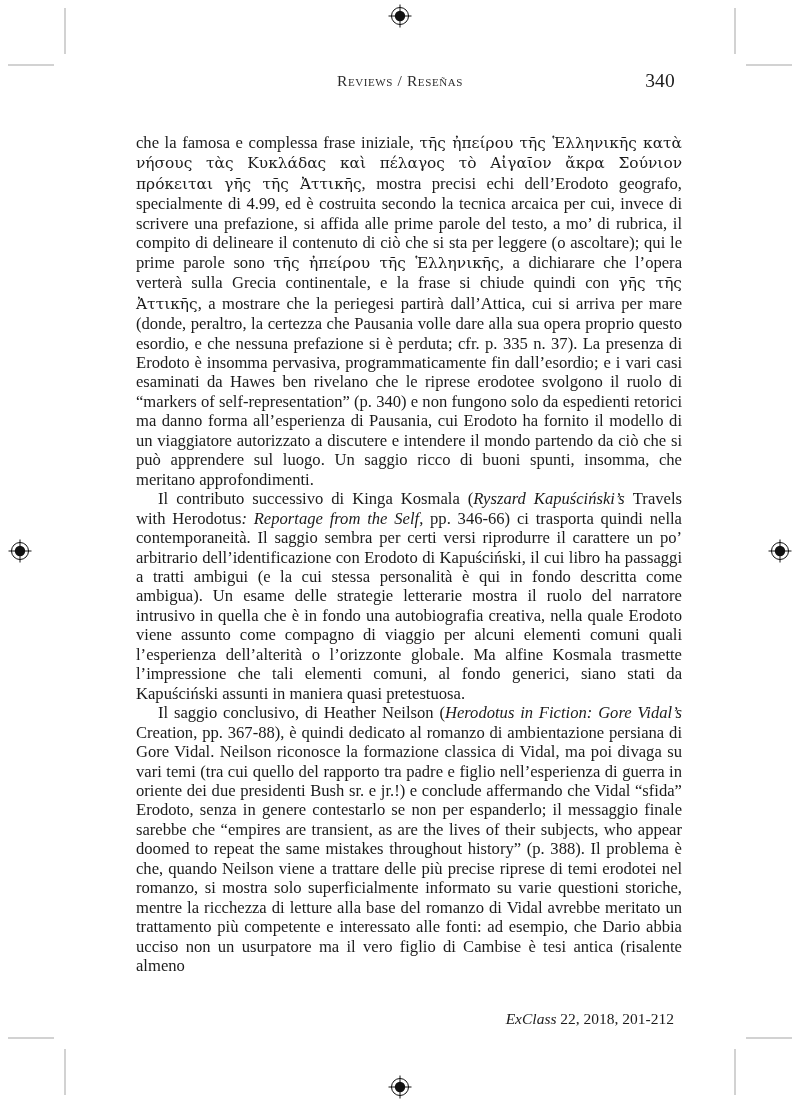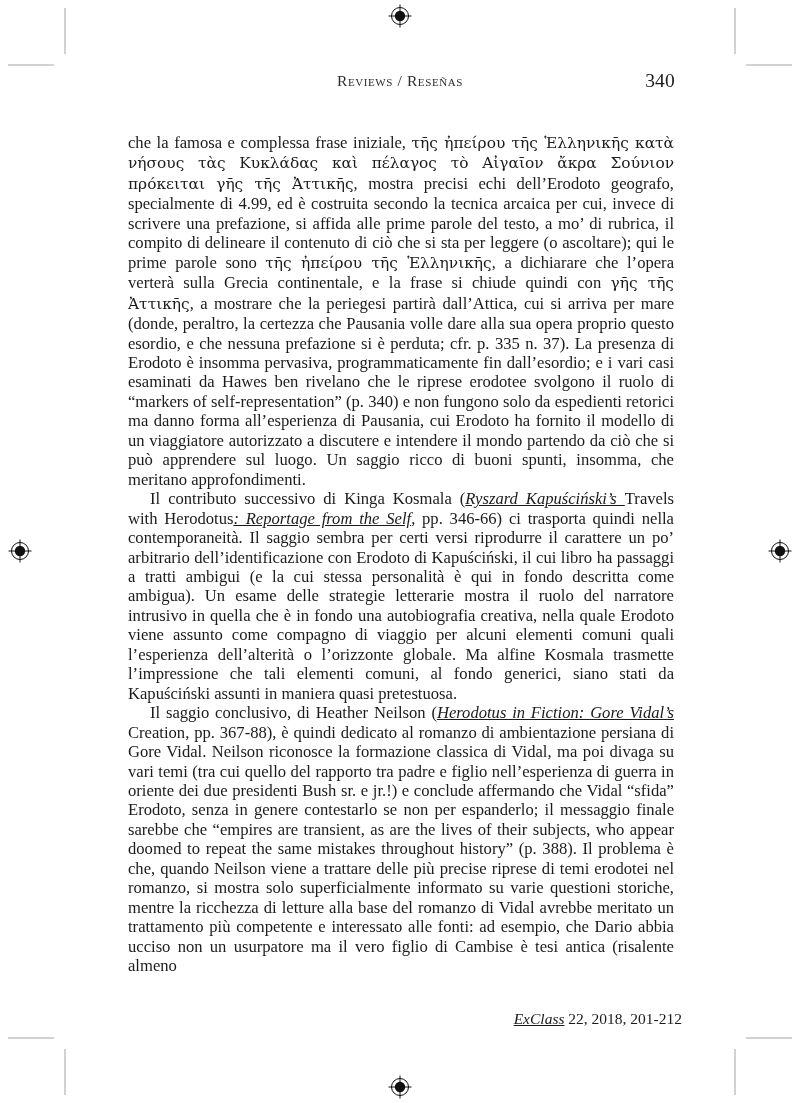--- a/index.html
+++ b/index.html
@@ -74,47 +74,47 @@
     right: 0;
     top: -2px;
     font-size: 19.5px;
     color: #1a1a1a;
     letter-spacing: 0.2px;
   }
 
   
   .textblock {
     position: absolute;
-    left: 128px;
+    left: 136px;
     top: 133px;
     width: 546px;
     font-size: 16.6px;
     line-height: 19.45px;
     text-align: justify;
     text-justify: inter-word;
     color: #1b1b1b;
     hyphens: none;
   }
   .textblock p {
     margin: 0;
     text-indent: 0;
   }
   .textblock p.indent {
     text-indent: 22px;
   }
   .grk {
     font-family: "DejaVu Serif", "Liberation Serif", serif;
     font-size: 15.4px;
   }
-  .it { font-style: italic; text-decoration: underline; }
+  .it { font-style: italic; }
 
   
   .footer {
     position: absolute;
-    left: 136px;
+    left: 128px;
     width: 546px;
     top: 1010px;
     text-align: right;
     font-size: 15.5px;
     color: #1a1a1a;
   }
 </style>
 </head>
 <body>
 

